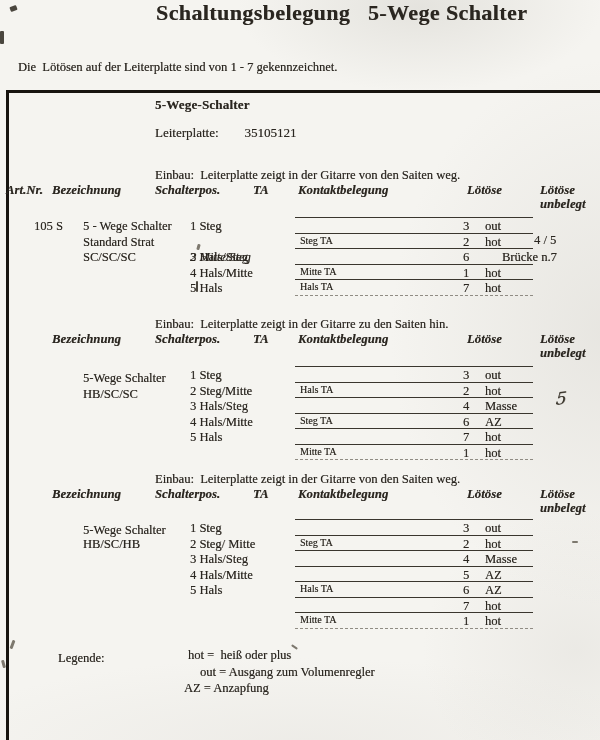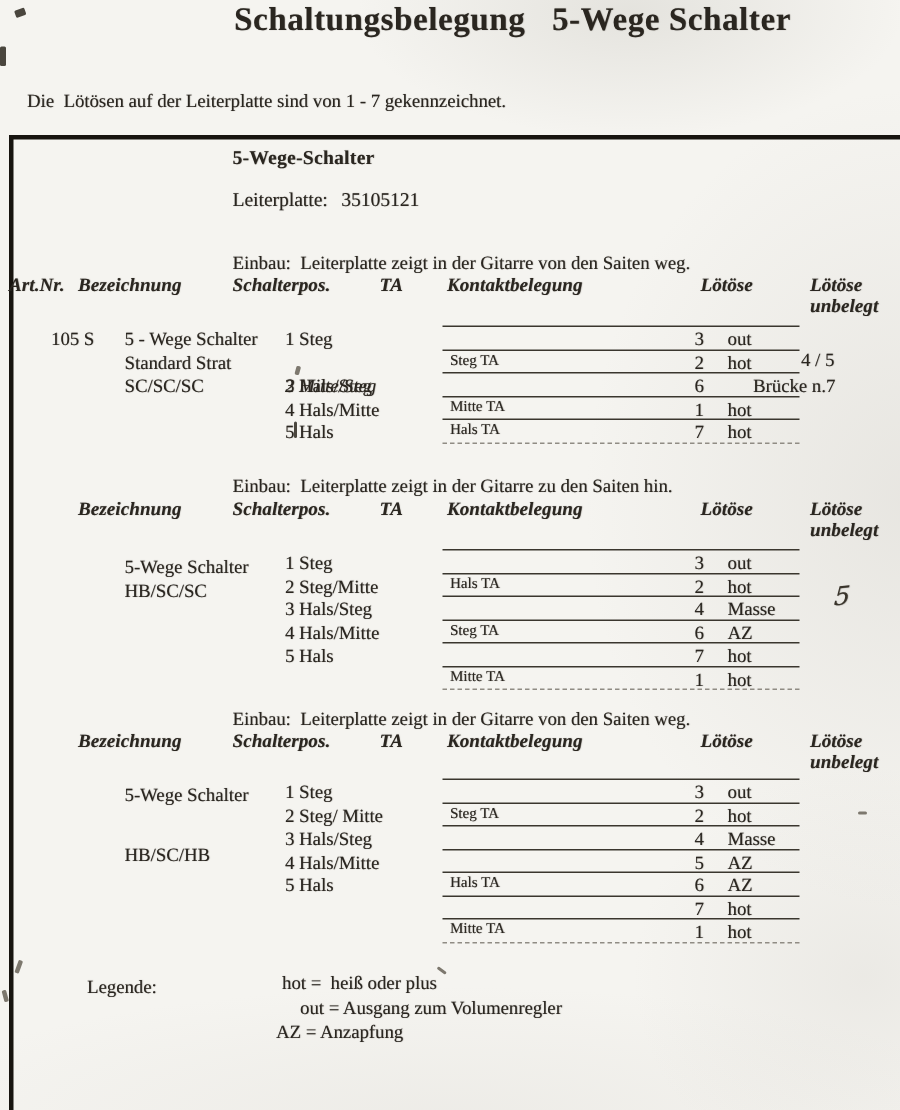--- a/index.html
+++ b/index.html
@@ -20,21 +20,21 @@
     font-size:22px;font-weight:bold;letter-spacing:0.4px;white-space:pre;
   }
   .subtitle{ position:absolute;left:18px;top:60px;font-size:12.5px;white-space:pre; }
   .frame{
     position:absolute;left:6px;top:90px;width:594px;height:650px;
     border-top:3px solid #17140f;border-left:3px solid #17140f;
     box-sizing:border-box;
   }
   .prod-heading{ position:absolute;left:155px;top:97px;font-size:13px;font-weight:bold;letter-spacing:0.2px; }
   .board-line{ position:absolute;left:155px;top:125px;font-size:13px;white-space:pre; }
-  .board-line .num{ margin-left:9px; }
+  .board-line .num{ margin-left:26px; }
   .einbau{ position:absolute;font-size:12.5px;white-space:pre; }
   .hdr{ position:absolute;font-size:12.6px;font-weight:bold;font-style:italic;white-space:pre;letter-spacing:0.1px; }
   .txt{ position:absolute;font-size:12.5px;line-height:14px;white-space:pre;padding-left:28px; }
   .ktable{ position:absolute;width:238px; }
   .krow{ position:relative;height:15.5px;border-top:1.7px solid #3a362e;box-sizing:border-box; }
   .krow .kname{ position:absolute;left:5px;top:1px;font-size:10px;white-space:pre; }
   .krow .knr{ position:absolute;left:168px;top:1px;font-size:12.5px; }
   .krow .kbel{ position:absolute;left:190px;top:1px;font-size:12.5px;white-space:pre; }
   .kbottom{ height:0;border-top:1.6px dashed #908c84; }
   .unb{ position:absolute;font-size:12.5px;white-space:pre; }
@@ -156,21 +156,21 @@
     <div class="unb hand t" style="left: 556px; top: 388px;">5</div>
     <div class="einbau t" style="left: 155px; top: 472px;">Einbau:  Leiterplatte zeigt in der Gitarre von den Saiten weg.</div>
     <div class="hdr t" style="left: 52px; top: 487px;">Bezeichnung</div>
     <div class="hdr t" style="left: 155px; top: 487px;">Schalterpos.</div>
     <div class="hdr t" style="left: 253px; top: 487px;">TA</div>
     <div class="hdr t" style="left: 298px; top: 487px;">Kontaktbelegung</div>
     <div class="hdr t" style="left: 467px; top: 487px;">Lötöse</div>
     <div class="hdr t" style="left: 540px; top: 487px;">Lötöse</div>
     <div class="hdr t" style="left: 540px; top: 500.5px;">unbelegt</div>
     <div class="txt t" style="left: 55px; top: 523px;">5-Wege Schalter</div>
-    <div class="txt t" style="left: 55px; top: 563px;">HB/SC/HB</div>
+    <div class="txt t" style="left: 55px; top: 537px;">HB/SC/HB</div>
     <div class="txt t" style="left: 162px; top: 521px;">1 Steg</div>
     <div class="txt t" style="left: 162px; top: 536.5px;">2 Steg/ Mitte</div>
     <div class="txt t" style="left: 162px; top: 552px;">3 Hals/Steg</div>
     <div class="txt t" style="left: 162px; top: 567.5px;">4 Hals/Mitte</div>
     <div class="txt t" style="left: 162px; top: 583px;">5 Hals</div>
     <div class="ktable" style="left: 295px; top: 519px;">
       <div class="krow">
         <span class="kname t"></span>
         <span class="knr t">3</span>
         <span class="kbel t">out</span>

